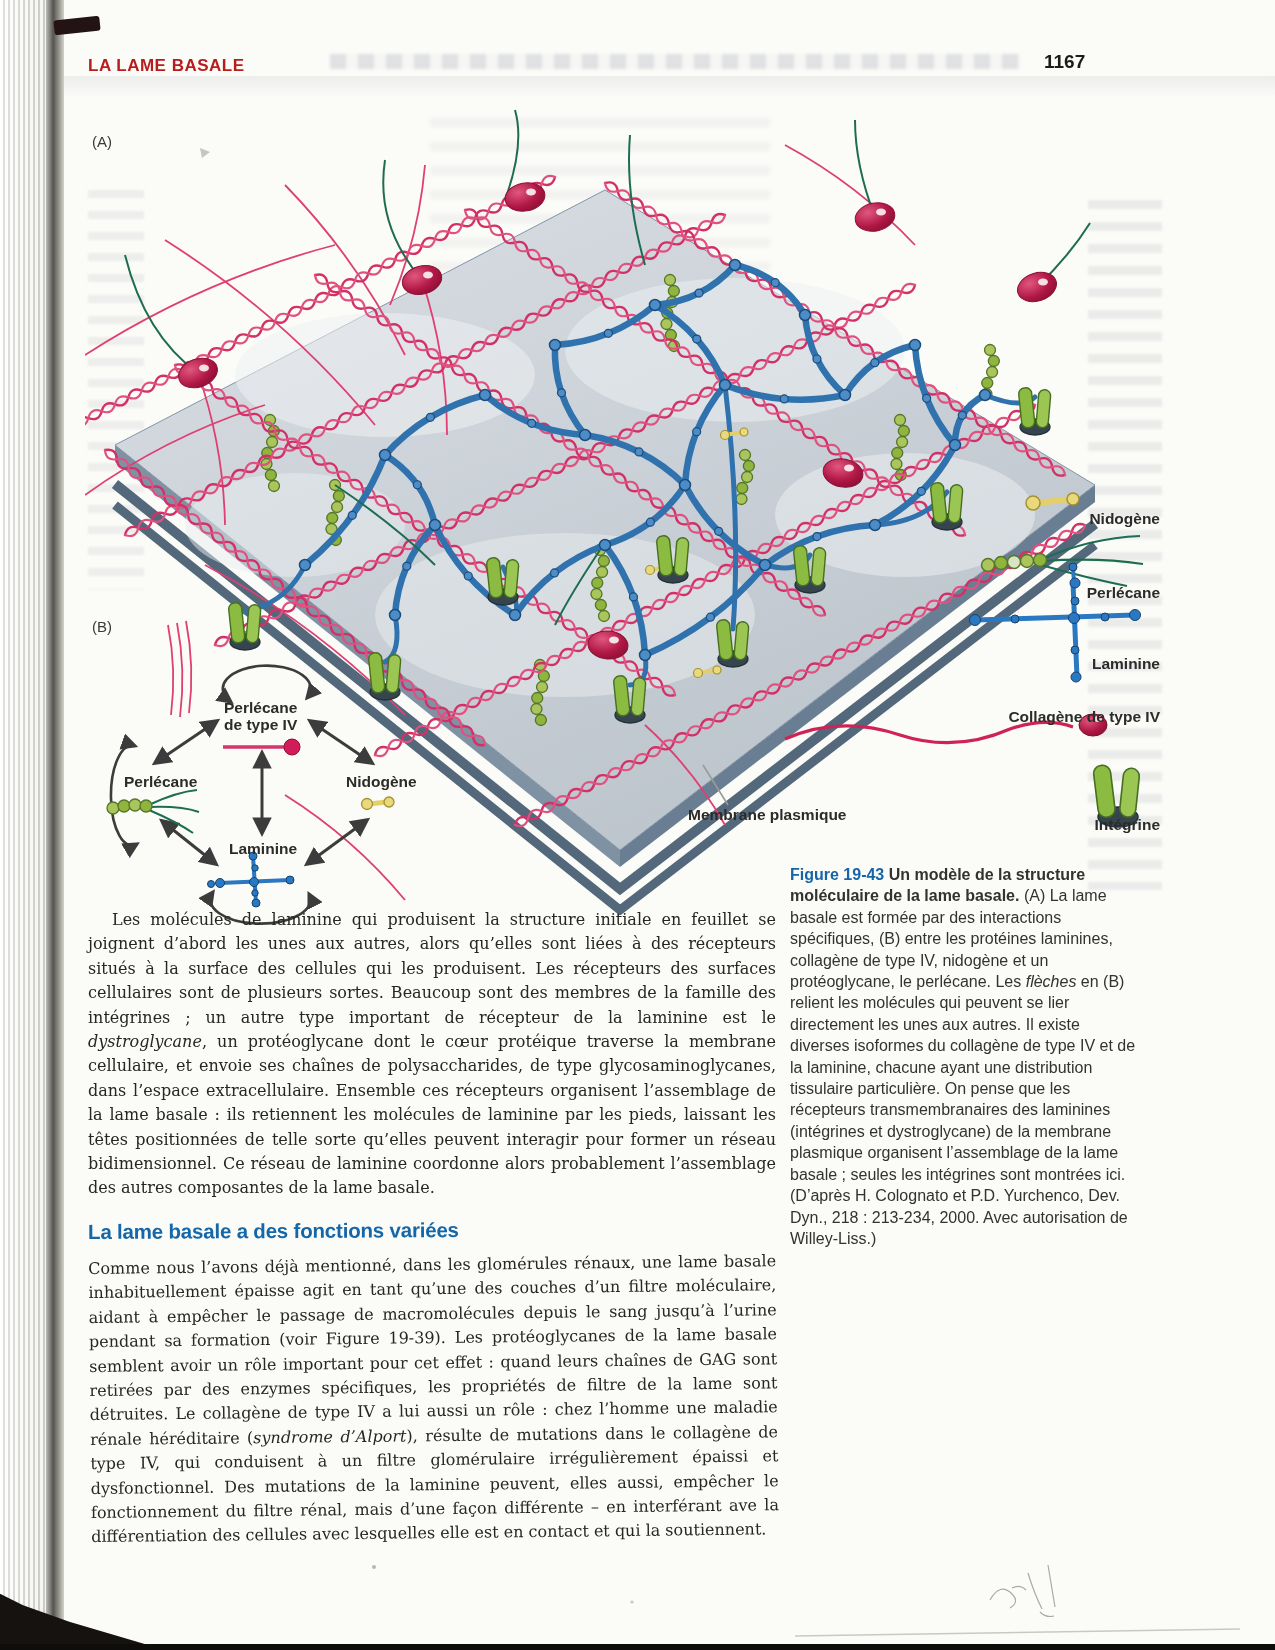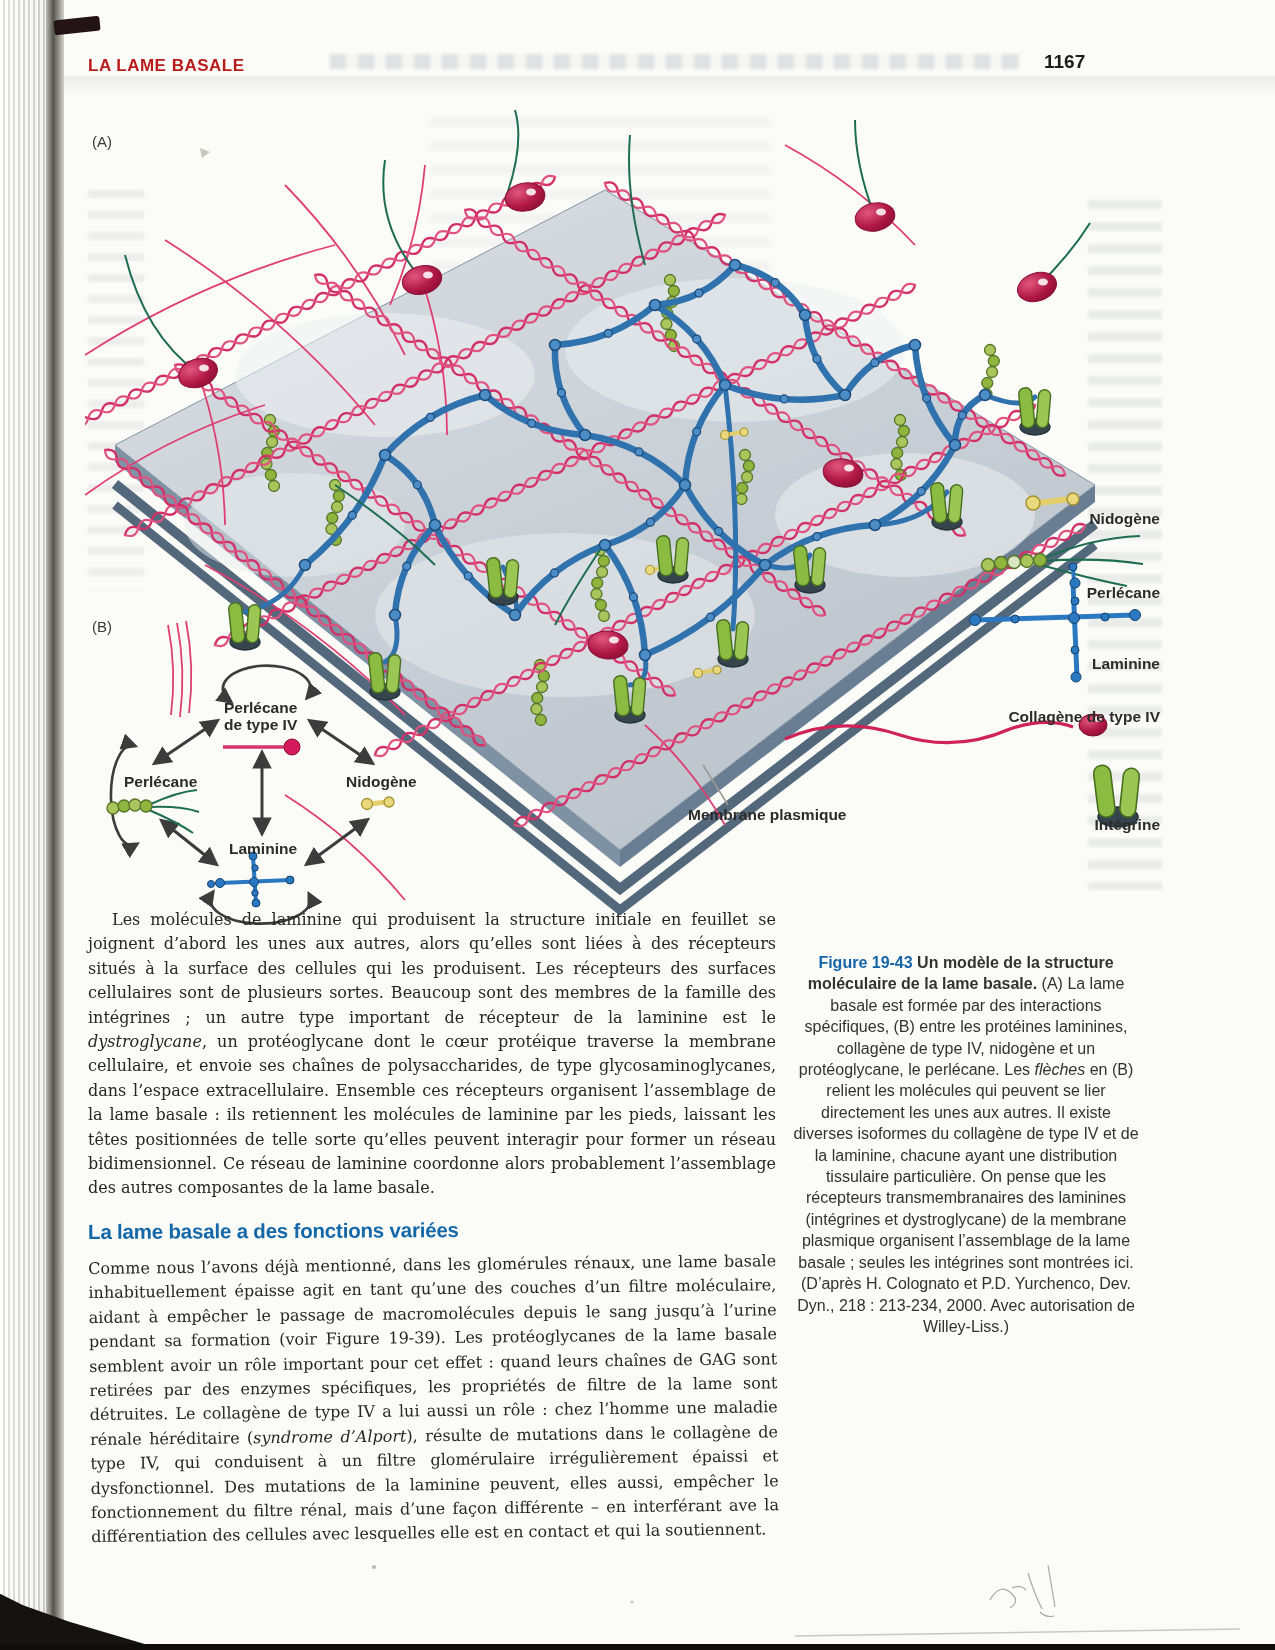--- a/index.html
+++ b/index.html
@@ -69,22 +69,22 @@
   #text-col p{margin:0;}
   #para2{text-indent:24px;}
   #section-heading{margin:19px 0 13px 0;font-family:"Liberation Sans",sans-serif;
     font-size:20.5px;font-weight:bold;color:#1467a8;letter-spacing:-.2px;
     transform:rotate(-.3deg);transform-origin:0 0;text-align:left;}
   #para3{transform:rotate(-.65deg);transform-origin:0 0;}
   .seg-i{font-style:italic;}
   .seg-b{font-weight:bold;}
   .seg-figref{font-weight:bold;color:#1565a8;}
 
-  #caption-col{left:790px;top:952px;width:352px;color:#33322f;
-    font-size:16px;line-height:21.4px;text-align:center;}
+  #caption-col{left:790px;top:864px;width:352px;color:#33322f;
+    font-size:16px;line-height:21.4px;text-align:left;}
 </style>
 </head>
 <body>
 
 <div class="ghost" id="ghost-header"></div>
 <div class="ghost" id="ghost-right"></div>
 <div class="ghost" id="ghost-left"></div>
 <div class="ghost" id="ghost-mid"></div>
 
 <div class="abs" id="header-shade"></div>

